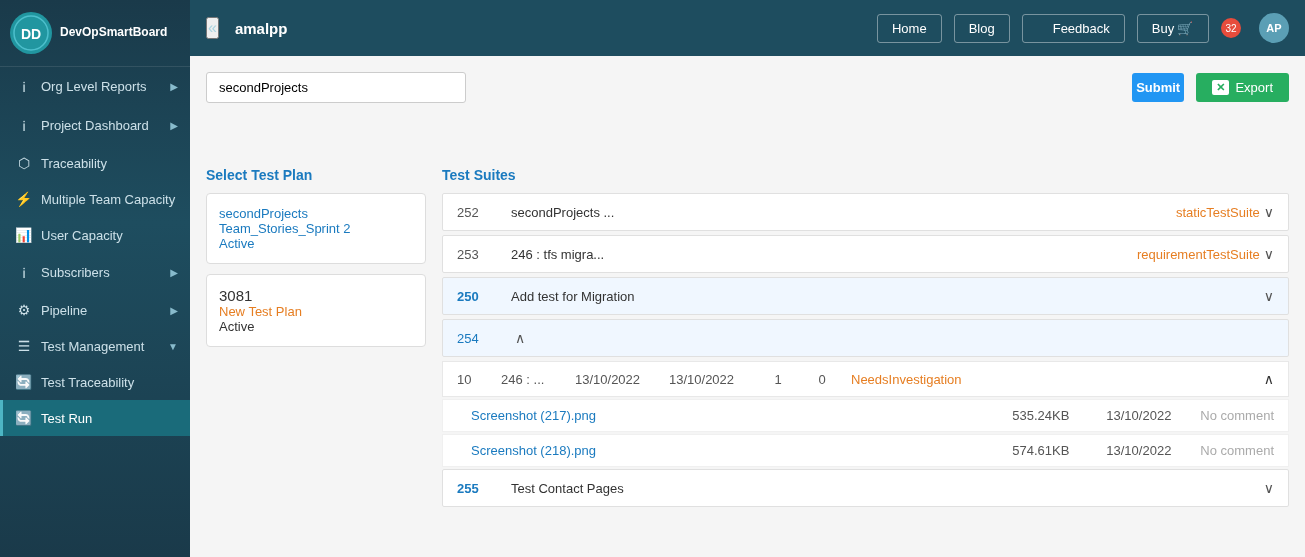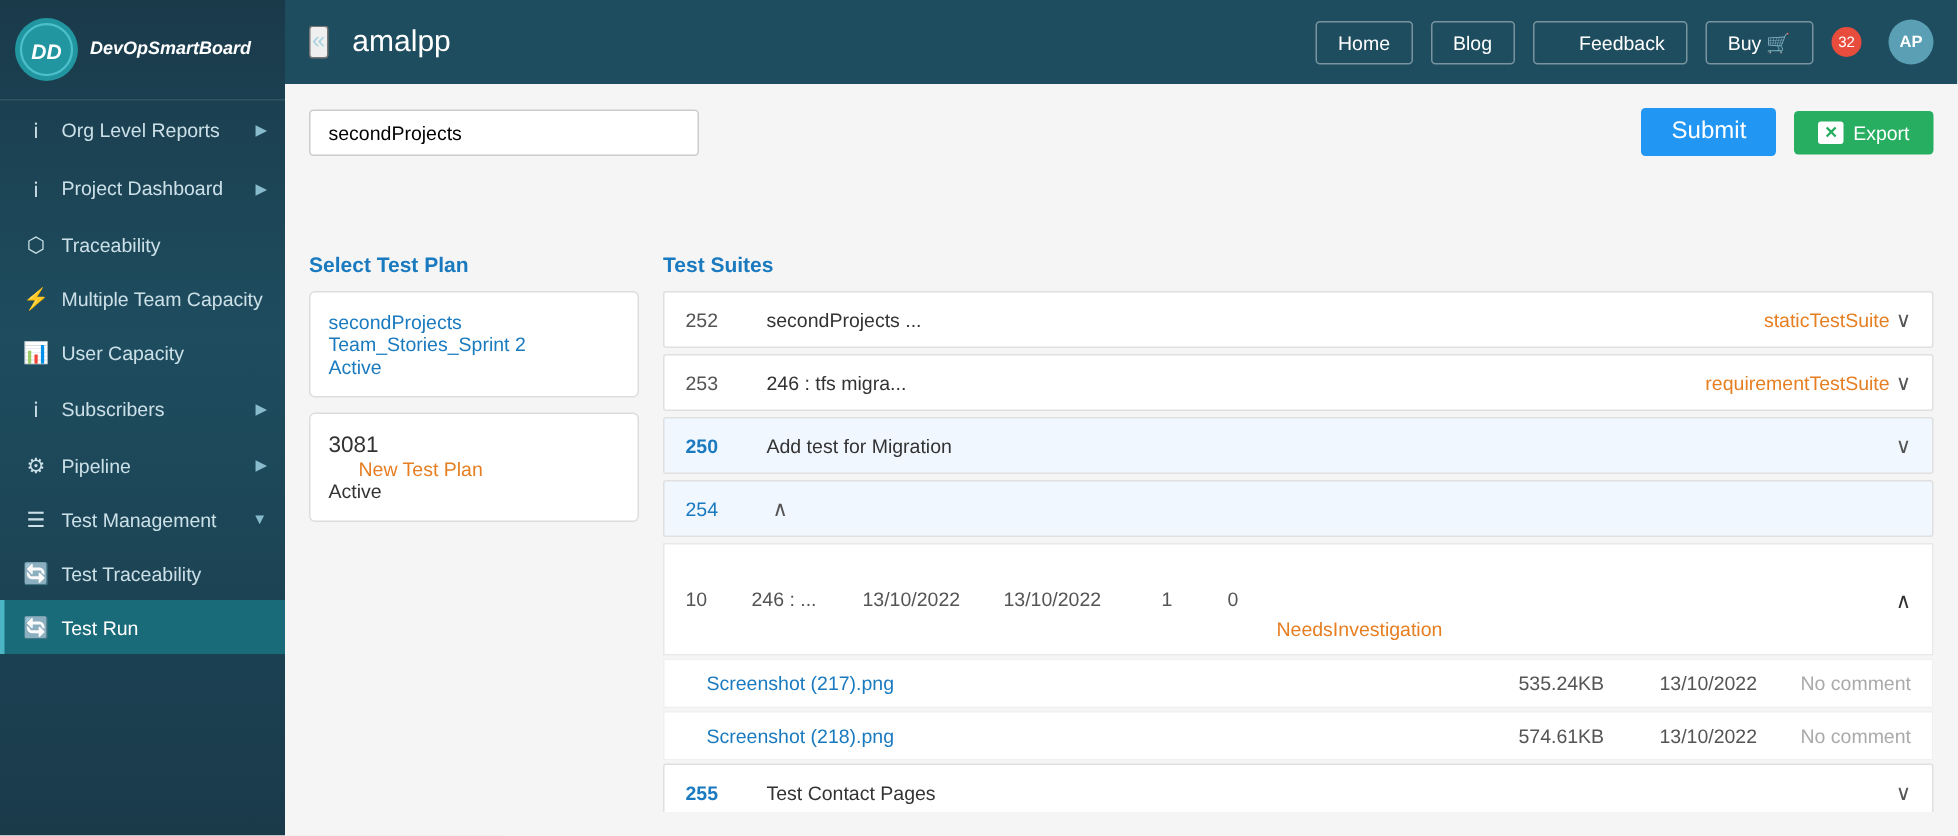--- a/index.html
+++ b/index.html
@@ -15,21 +15,20 @@
       color: #fff;
       overflow-y: auto;
       height: 100%;
     }
     .sidebar-logo {
       display: flex;
       align-items: center;
       padding: 12px 10px;
       border-bottom: 1px solid rgba(255,255,255,0.1);
       gap: 8px;
-      font-style: italic;
     }
     .logo-icon {
       width: 42px;
       height: 42px;
       background: #2196a0;
       border-radius: 50%;
       display: flex;
       align-items: center;
       justify-content: center;
       font-size: 18px;
@@ -79,22 +78,22 @@
       flex-shrink: 0;
     }
     .topbar-collapse {
       color: #aad4e0;
       font-size: 16px;
       cursor: pointer;
       margin-right: 4px;
     }
     .topbar-title {
       color: white;
-      font-size: 20px;
-      font-weight: 400;
+      font-size: 15px;
+      font-weight: 700;
       flex: 1;
     }
     .topbar-btn {
       padding: 6px 14px;
       border: 1px solid rgba(255,255,255,0.4);
       background: transparent;
       color: white;
       border-radius: 3px;
       cursor: pointer;
       font-size: 13px;
@@ -143,27 +142,28 @@
     }
     .search-input {
       padding: 7px 12px;
       border: 1px solid #ccc;
       border-radius: 3px;
       font-size: 13px;
       width: 260px;
       background: white;
     }
     .btn-submit {
-      padding: 7px 20px;
+      padding: 7px 4px;
       background: #2196F3;
       color: white;
       border: none;
       border-radius: 3px;
       cursor: pointer;
-      font-size: 16px;
+      font-size: 13px;
+      font-weight: bold;
     }
     .btn-export {
       padding: 7px 16px;
       background: #27ae60;
       color: white;
       border: none;
       border-radius: 3px;
       cursor: pointer;
       font-size: 13px;
       display: flex;
@@ -217,21 +217,20 @@
       font-size: 13px;
     }
     .test-plan-card .plan-id2 {
       font-size: 15px;
       font-weight: normal;
       color: #333;
     }
     .test-plan-card .plan-name2 {
       color: #e67e22;
       font-size: 13px;
-      margin-left: 20px;
     }
     .test-plan-card .plan-status2 {
       color: #333;
       font-size: 13px;
     }
 
     
     .right-panel {
       flex: 1;
       overflow-y: auto;
@@ -279,21 +278,21 @@
       background: white;
       border: 1px solid #e8e8e8;
       margin-bottom: 2px;
       margin-left: 0;
       gap: 14px;
     }
     .sub-row .sub-num { width: 30px; color: #555; }
     .sub-row .sub-id { color: #555; width: 60px; }
     .sub-row .sub-date { color: #555; width: 80px; }
     .sub-row .sub-count { color: #555; width: 30px; text-align: center; }
-    .sub-row .sub-status { color: #555; flex: 1; margin-top: 40px; }
+    .sub-row .sub-status { color: #555; flex: 1; }
     .sub-row .sub-chevron { color: #333; font-size: 14px; }
     .attachment-row {
       display: flex;
       align-items: center;
       padding: 8px 14px 8px 28px;
       background: white;
       border: 1px solid #f0f0f0;
       margin-bottom: 2px;
       gap: 14px;
     }

